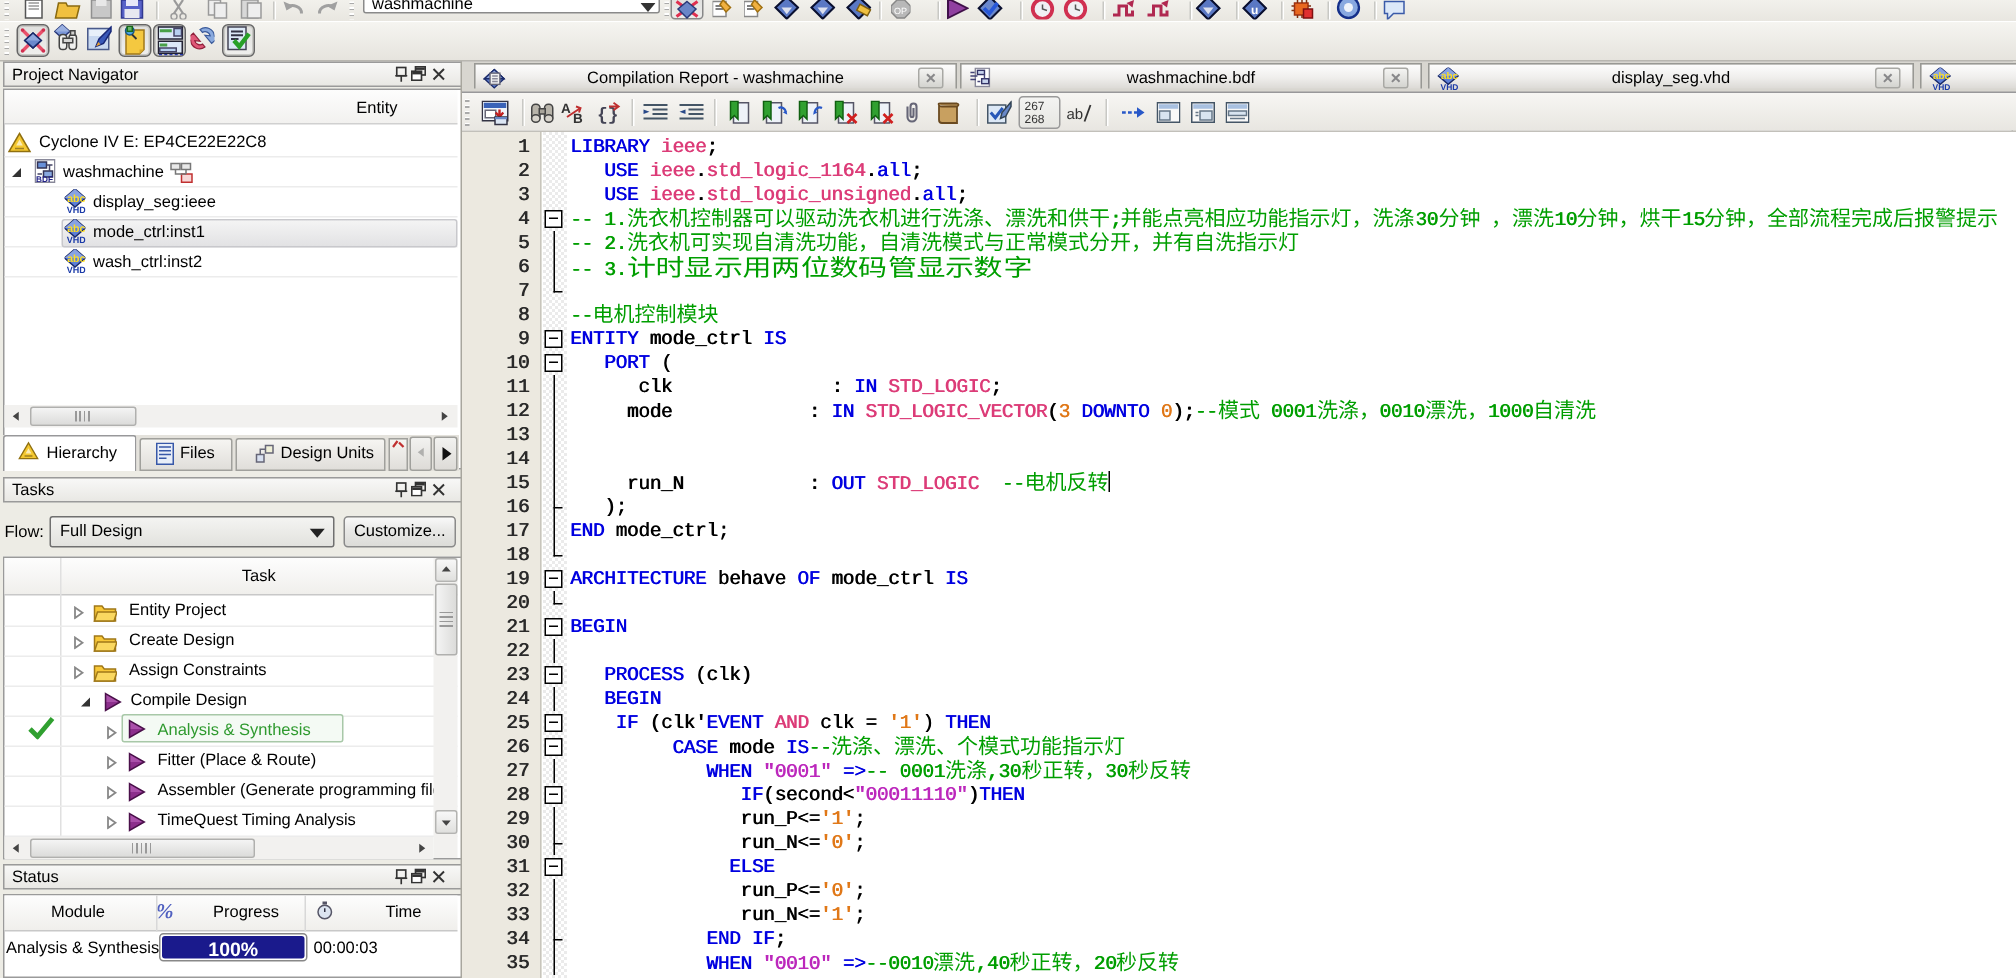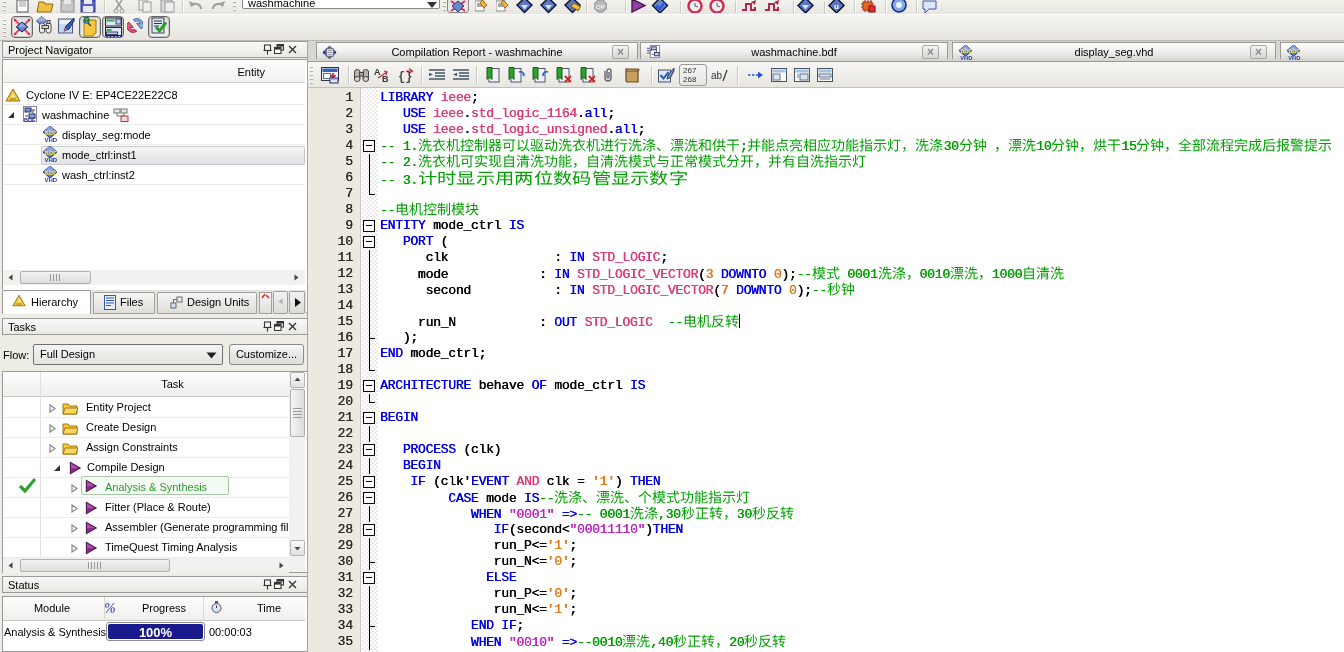--- a/index.html
+++ b/index.html
@@ -470,21 +470,21 @@
     <rect x="8" y="8" width="7" height="5.5" fill="#f8d8d8" stroke="#c03030"></rect>
     <path d="M4 5 v3 h7 M11 5 v3" stroke="#777" fill="none"></path>
     <rect x="8" y="1" width="6" height="4" fill="#e8e8e8" stroke="#777"></rect>
   </svg>
 <svg class="ico" style="left:43px;top:126px;width:14px;height:16px" viewBox="0 0 14 16">
     <path d="M7 0 L14 6 L7 12 L0 6 Z" fill="#5c7ed6" stroke="#1a2a6a"></path>
     <path d="M7 0 L14 6 L0 6 Z" fill="#88a2e2"></path>
     <text x="1.8" y="8.5" font-size="7" fill="#ffdf20" font-family="Liberation Sans" font-weight="bold">abc</text>
     <text x="1.5" y="16" font-size="6" fill="#1a3aa8" font-family="Liberation Sans" font-weight="bold">VHD</text>
   </svg>
-<div class="abs tb" style="left:62px;top:129px">display_seg:mode</div>
+<div class="abs tb" style="left:62px;top:129px">display_seg:ieee</div>
 <svg class="ico" style="left:43px;top:146px;width:14px;height:16px" viewBox="0 0 14 16">
     <path d="M7 0 L14 6 L7 12 L0 6 Z" fill="#5c7ed6" stroke="#1a2a6a"></path>
     <path d="M7 0 L14 6 L0 6 Z" fill="#88a2e2"></path>
     <text x="1.8" y="8.5" font-size="7" fill="#ffdf20" font-family="Liberation Sans" font-weight="bold">abc</text>
     <text x="1.5" y="16" font-size="6" fill="#1a3aa8" font-family="Liberation Sans" font-weight="bold">VHD</text>
   </svg>
 <div class="abs tb" style="left:62px;top:149px">mode_ctrl:inst1</div>
 <svg class="ico" style="left:43px;top:166px;width:14px;height:16px" viewBox="0 0 14 16">
     <path d="M7 0 L14 6 L7 12 L0 6 Z" fill="#5c7ed6" stroke="#1a2a6a"></path>
     <path d="M7 0 L14 6 L0 6 Z" fill="#88a2e2"></path>
@@ -1118,24 +1118,20 @@
         </svg><svg class="cn">
           <use href="#u6D17"></use>
         </svg><svg class="cn">
           <use href="#uFF0C"></use>
         </svg>1000<svg class="cn">
           <use href="#u81EA"></use>
         </svg><svg class="cn">
           <use href="#u6E05"></use>
         </svg><svg class="cn">
           <use href="#u6D17"></use>
-        </svg></span></div><div class="ln" style="top:192px">      second           : <span class="k">IN</span> <span class="t">STD_LOGIC_VECTOR</span>(<span class="n">7</span> <span class="k">DOWNTO</span> <span class="n">0</span>);<span class="c">--<svg class="cn">
-          <use href="#u79D2"></use>
-        </svg><svg class="cn">
-          <use href="#u949F"></use>
         </svg></span></div><div class="ln" style="top:224px">     run_N           : <span class="k">OUT</span> <span class="t">STD_LOGIC</span>  <span class="c">--<svg class="cn">
           <use href="#u7535"></use>
         </svg><svg class="cn">
           <use href="#u673A"></use>
         </svg><svg class="cn">
           <use href="#u53CD"></use>
         </svg><svg class="cn">
           <use href="#u8F6C"></use>
         </svg></span><span class="caret"></span></div><div class="ln" style="top:240px">   );</div><div class="ln" style="top:256px"><span class="k">END</span> mode_ctrl;</div><div class="ln" style="top:272px"></div><div class="ln" style="top:288px"><span class="k">ARCHITECTURE</span> behave <span class="k">OF</span> mode_ctrl <span class="k">IS</span></div><div class="ln" style="top:304px"></div><div class="ln" style="top:320px"><span class="k">BEGIN</span></div><div class="ln" style="top:336px"></div><div class="ln" style="top:352px">   <span class="k">PROCESS</span> (clk)</div><div class="ln" style="top:368px">   <span class="k">BEGIN</span></div><div class="ln" style="top:384px">    <span class="k">IF</span> (clk'<span class="k">EVENT</span> <span class="t">AND</span> clk = <span class="n">'1'</span>) <span class="k">THEN</span></div><div class="ln" style="top:400px">         <span class="k">CASE</span> mode <span class="k">IS</span><span class="c">--<svg class="cn">
           <use href="#u6D17"></use>

